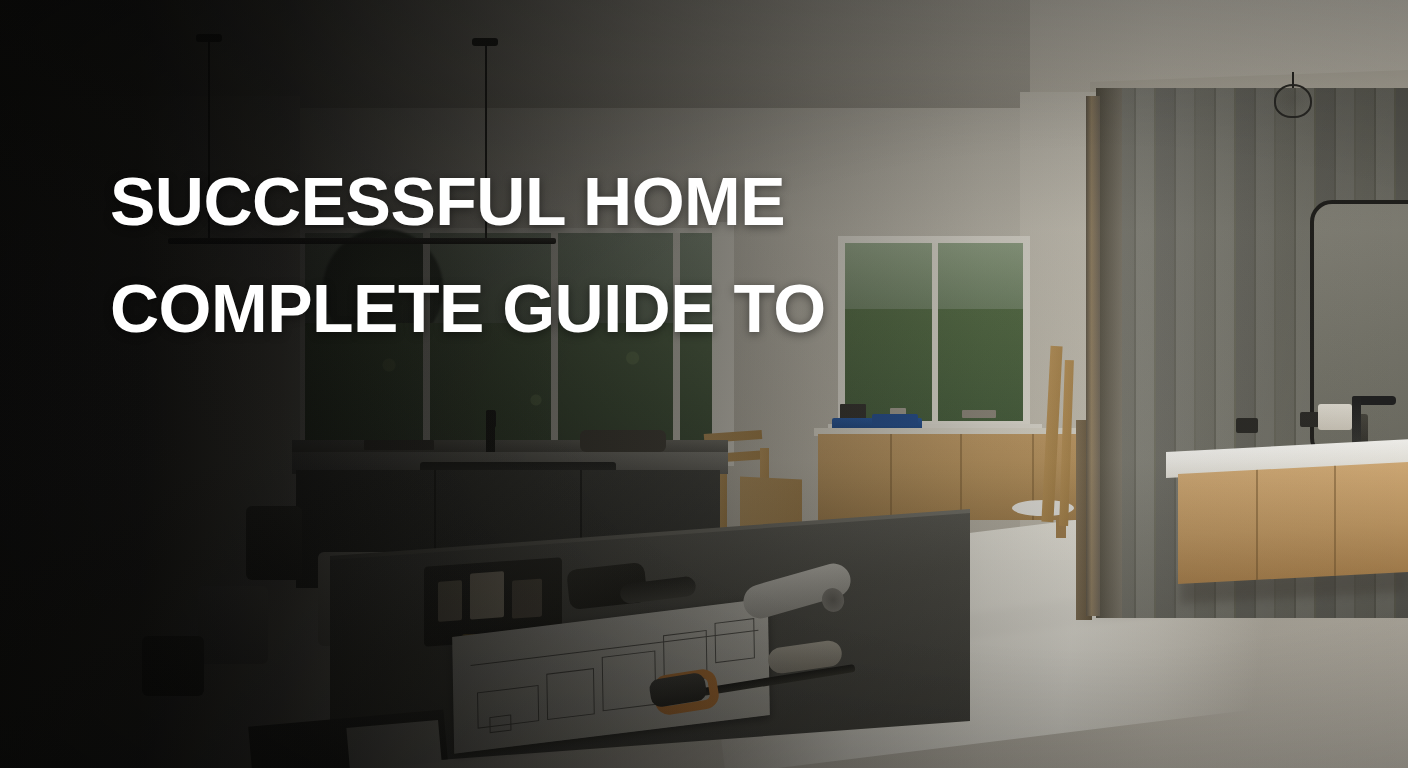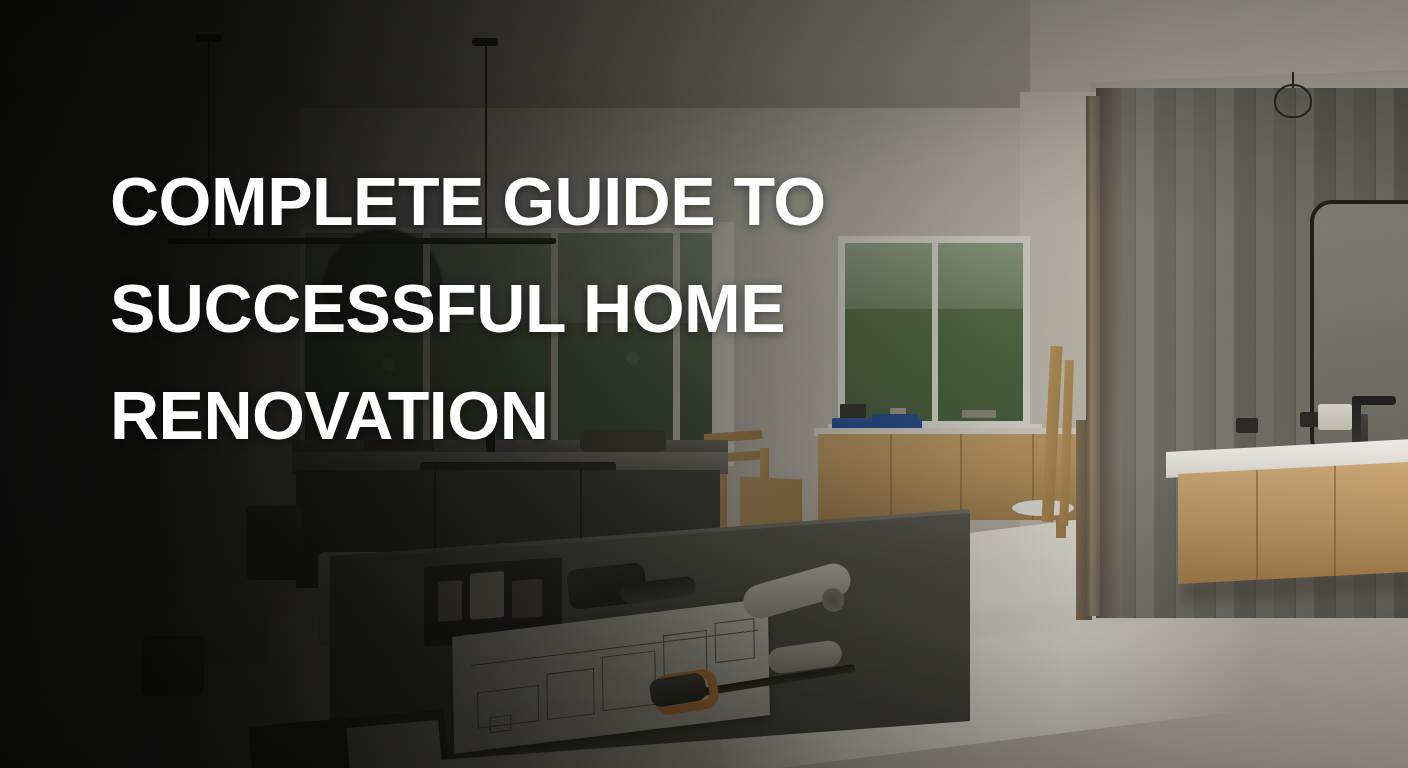--- a/index.html
+++ b/index.html
@@ -352,18 +352,17 @@
     <div class="saw-grip"></div>
     <div class="doc"></div>
     <div class="doc-paper"></div>
   </div>
 
   <div class="scrim-h"></div>
   <div class="scrim-v"></div>
   <div class="scrim-corner"></div>
 
   <div class="headline">
+    <span class="hl-line">SUCCESSFUL HOME</span>
     <span class="hl-line">COMPLETE GUIDE TO</span>
-    <span class="hl-line">SUCCESSFUL HOME</span>
-    <span class="hl-line">RENOVATION</span>
   </div>
 
 </div>
 
 </body></html>

